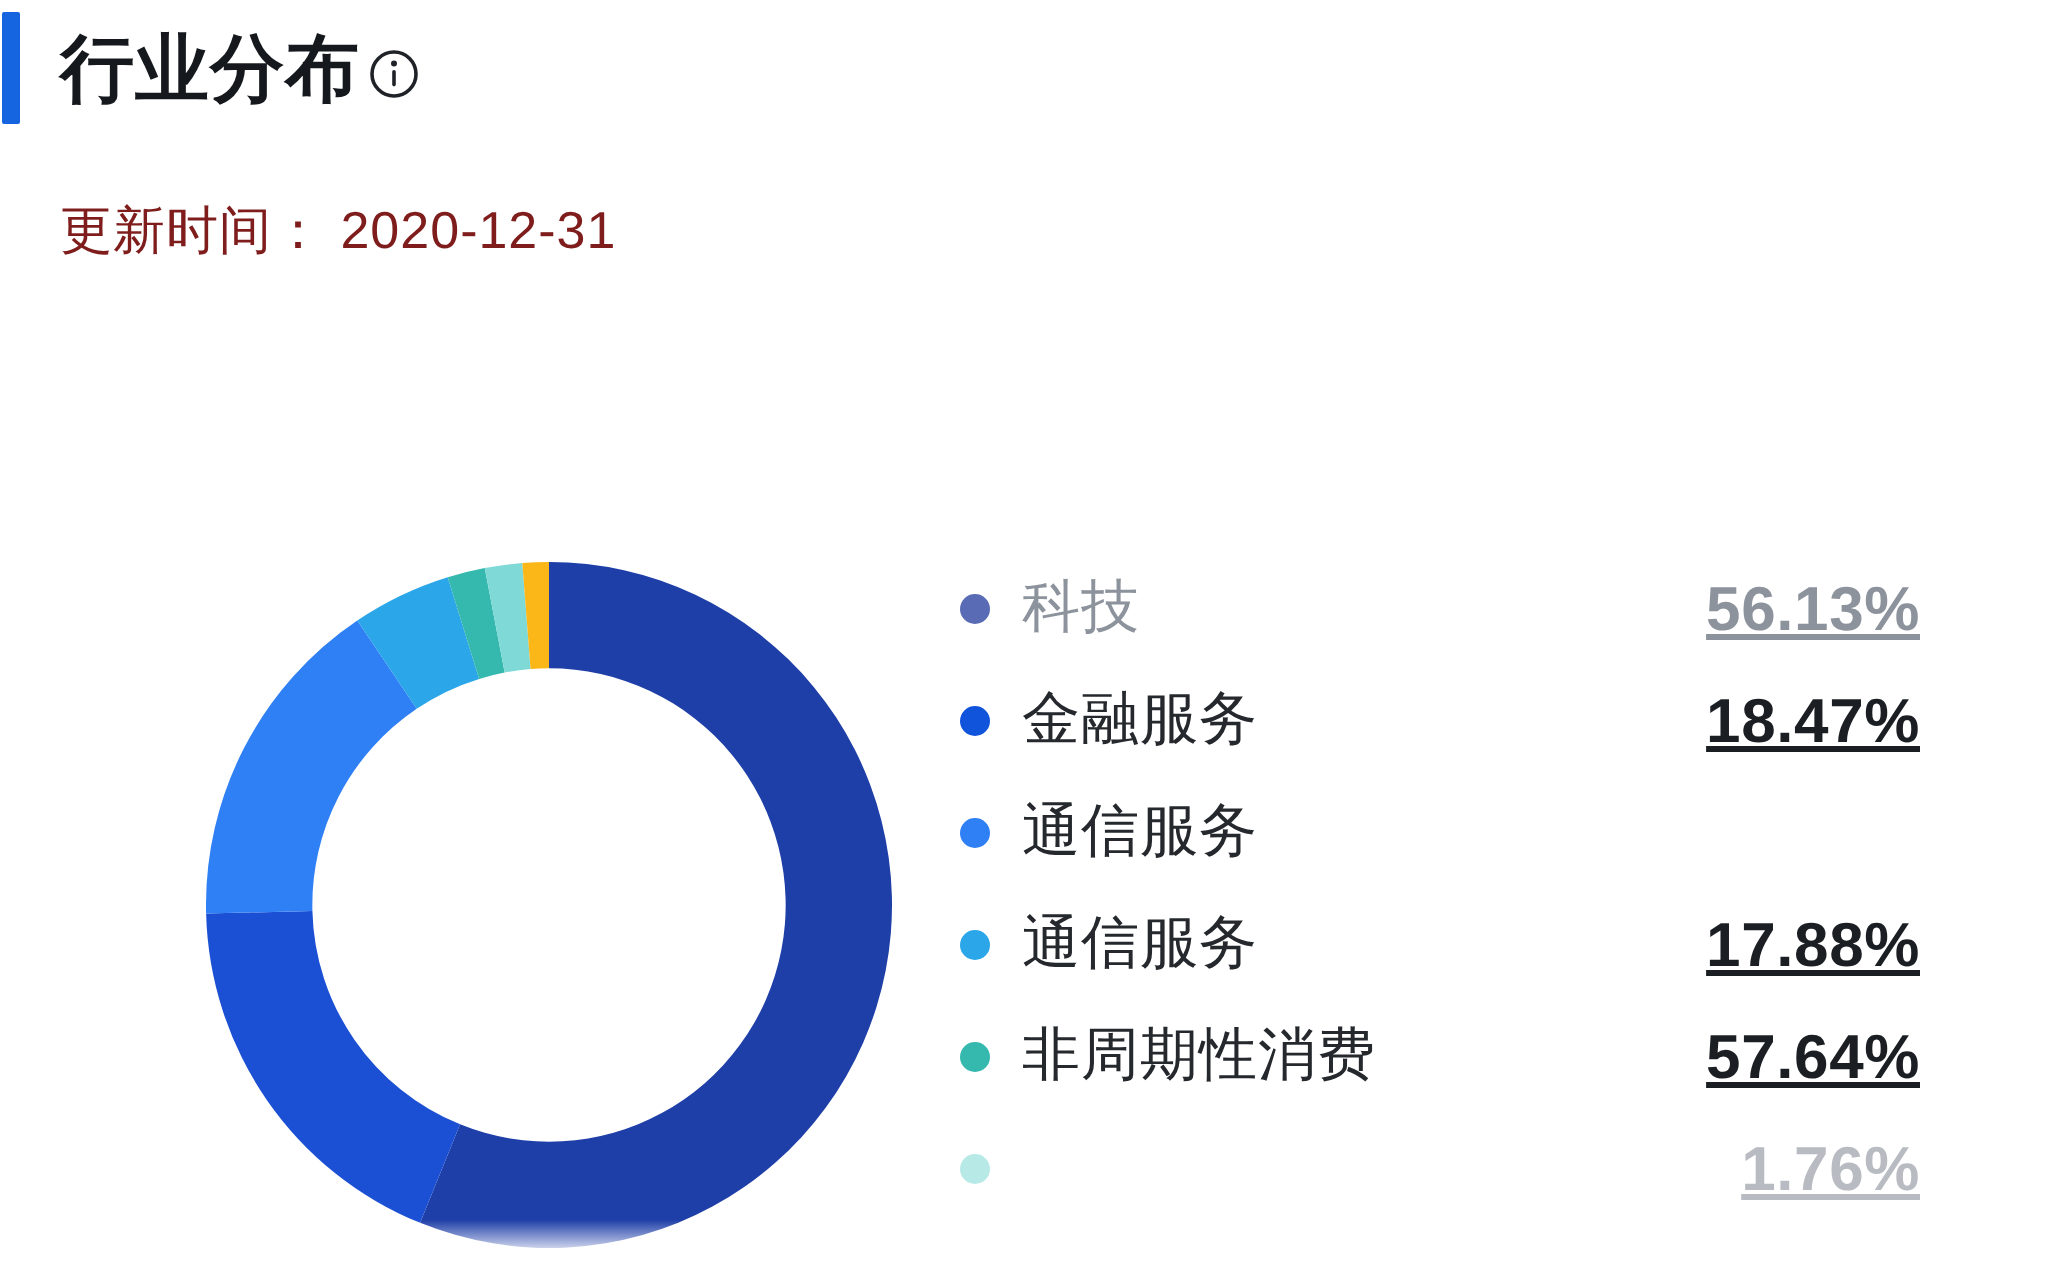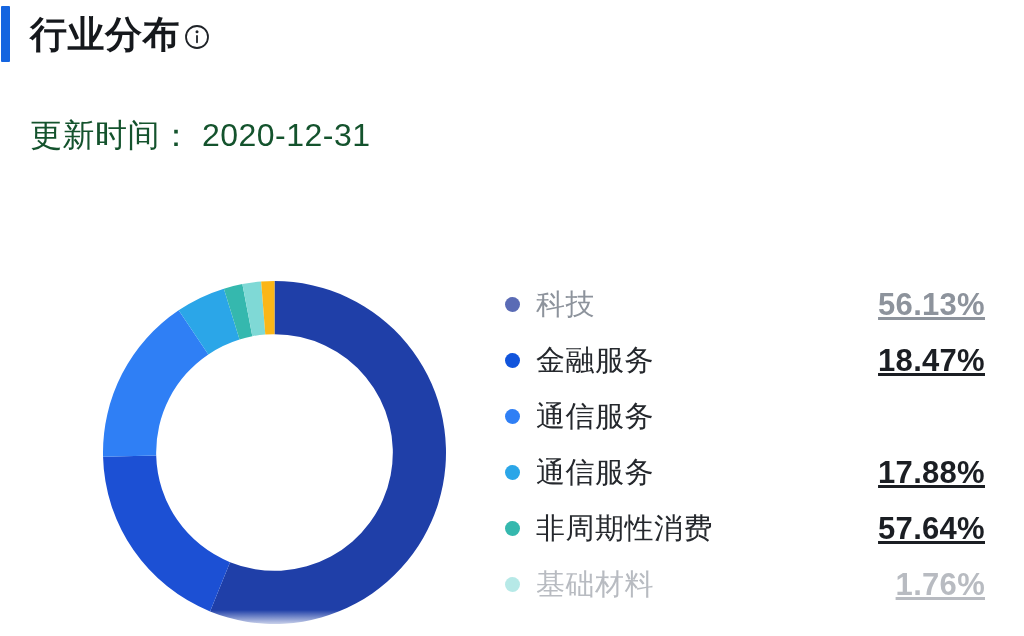--- a/index.html
+++ b/index.html
@@ -53,42 +53,42 @@
     height: 26px;
     margin-left: 2px;
     margin-top: 6px;
     cursor: pointer;
   }
   .info-icon svg { display: block; }
 
   .update-row {
     position: absolute;
     left: 30px;
-    top: 116px;
-    font-size: 32px;
-    color: #14532d;
+    top: 100px;
+    font-size: 26px;
+    color: #7f1d1d;
     letter-spacing: 0.5px;
     white-space: nowrap;
     line-height: 1.2;
   }
 
   
   .chart-wrap {
     position: absolute;
     left: 103px;
     top: 281px;
     width: 343px;
     height: 343px;
   }
   .donut-svg { display: block; width: 343px; height: 343px; }
 
   
   .legend {
     position: absolute;
-    left: 505px;
+    left: 480px;
     top: 276px;
     width: 500px;
   }
   .legend-row {
     position: relative;
     display: flex;
     align-items: center;
     height: 56px;
     width: 490px;
   }
@@ -206,20 +206,19 @@
     </div>
 
     <div class="legend-row">
       <span class="legend-dot" style="background:#35B8AE"></span>
       <span class="legend-label">非周期性消费</span>
       <span class="legend-value">57.64%</span>
     </div>
 
     <div class="legend-row muted faded">
       <span class="legend-dot" style="background:#8BDCD9"></span>
-      <span class="legend-label">基础材料</span>
       <span class="legend-value">1.76%</span>
     </div>
 
   </div>
 
   <div class="bottom-fade"></div>
 </div>
 
 </body></html>

